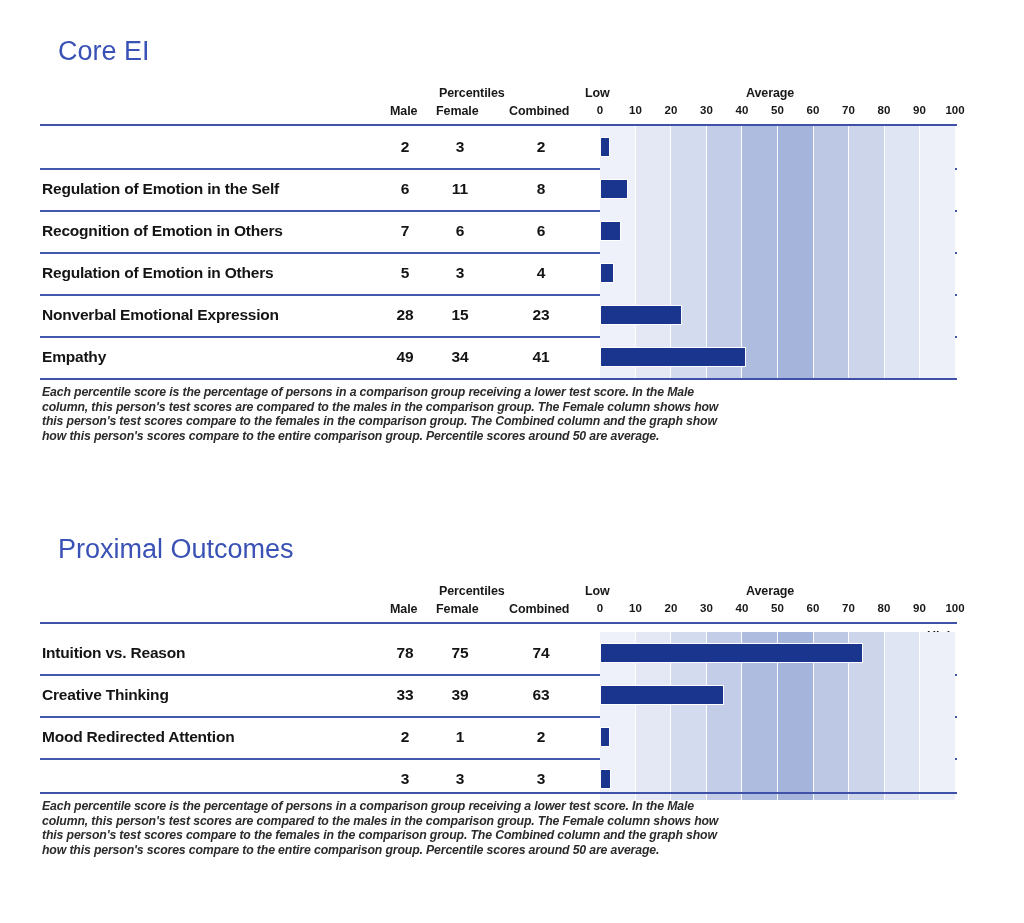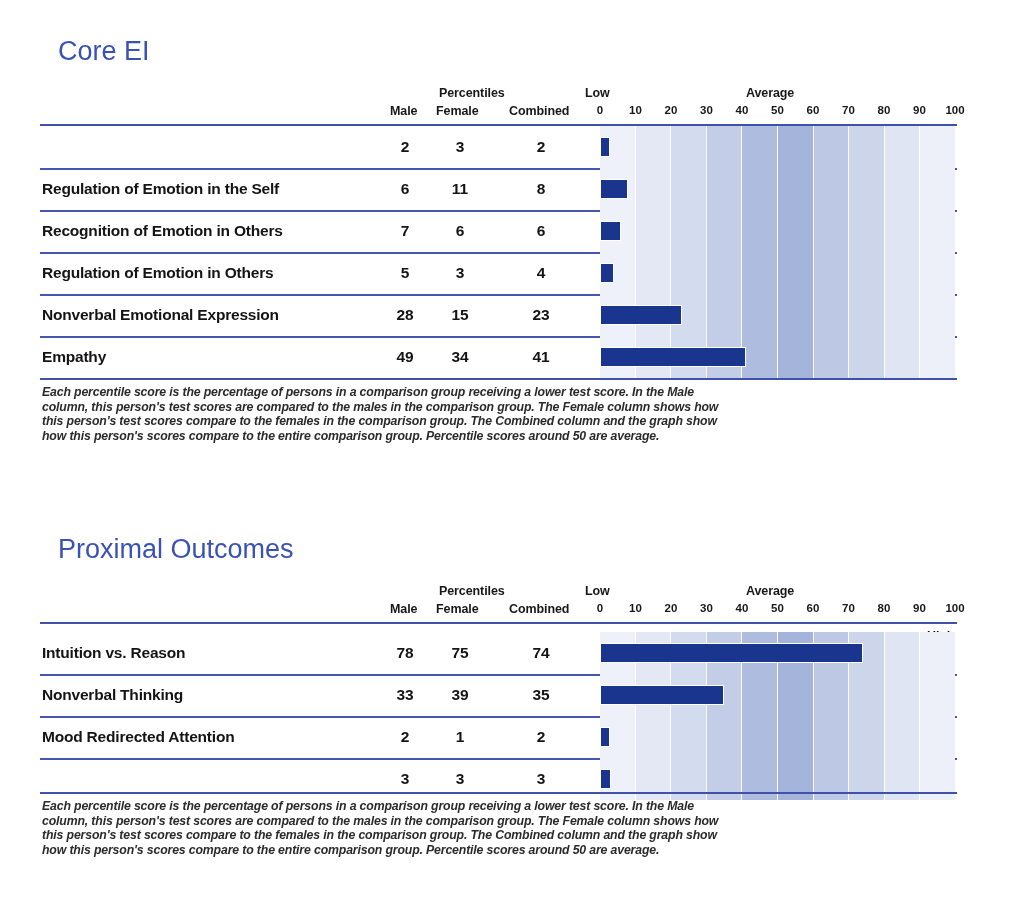--- a/index.html
+++ b/index.html
@@ -382,24 +382,24 @@
               <div class="band" style="background: rgb(188, 200, 228);"></div>
               <div class="band" style="background: rgb(204, 213, 234);"></div>
               <div class="band" style="background: rgb(223, 229, 242);"></div>
               <div class="band" style="background: rgb(237, 240, 248);"></div>
             </div>
             <div class="bar" style="width: 262.7px;"></div>
           </div>
         </div>
         <div class="rule" style="top: 42px;"></div>
         <div class="row">
-          <div class="row-label">Nonverbal Thinking</div>
+          <div class="row-label">Creative Thinking</div>
           <div class="cell-num cell-male">33</div>
           <div class="cell-num cell-female">39</div>
-          <div class="cell-num cell-combined">35</div>
+          <div class="cell-num cell-combined">63</div>
           <div class="chart-area">
             <div class="bands">
               <div class="band" style="background: rgb(238, 241, 249);"></div>
               <div class="band" style="background: rgb(227, 232, 244);"></div>
               <div class="band" style="background: rgb(211, 219, 238);"></div>
               <div class="band" style="background: rgb(195, 205, 231);"></div>
               <div class="band" style="background: rgb(174, 188, 223);"></div>
               <div class="band" style="background: rgb(165, 180, 219);"></div>
               <div class="band" style="background: rgb(188, 200, 228);"></div>
               <div class="band" style="background: rgb(204, 213, 234);"></div>

